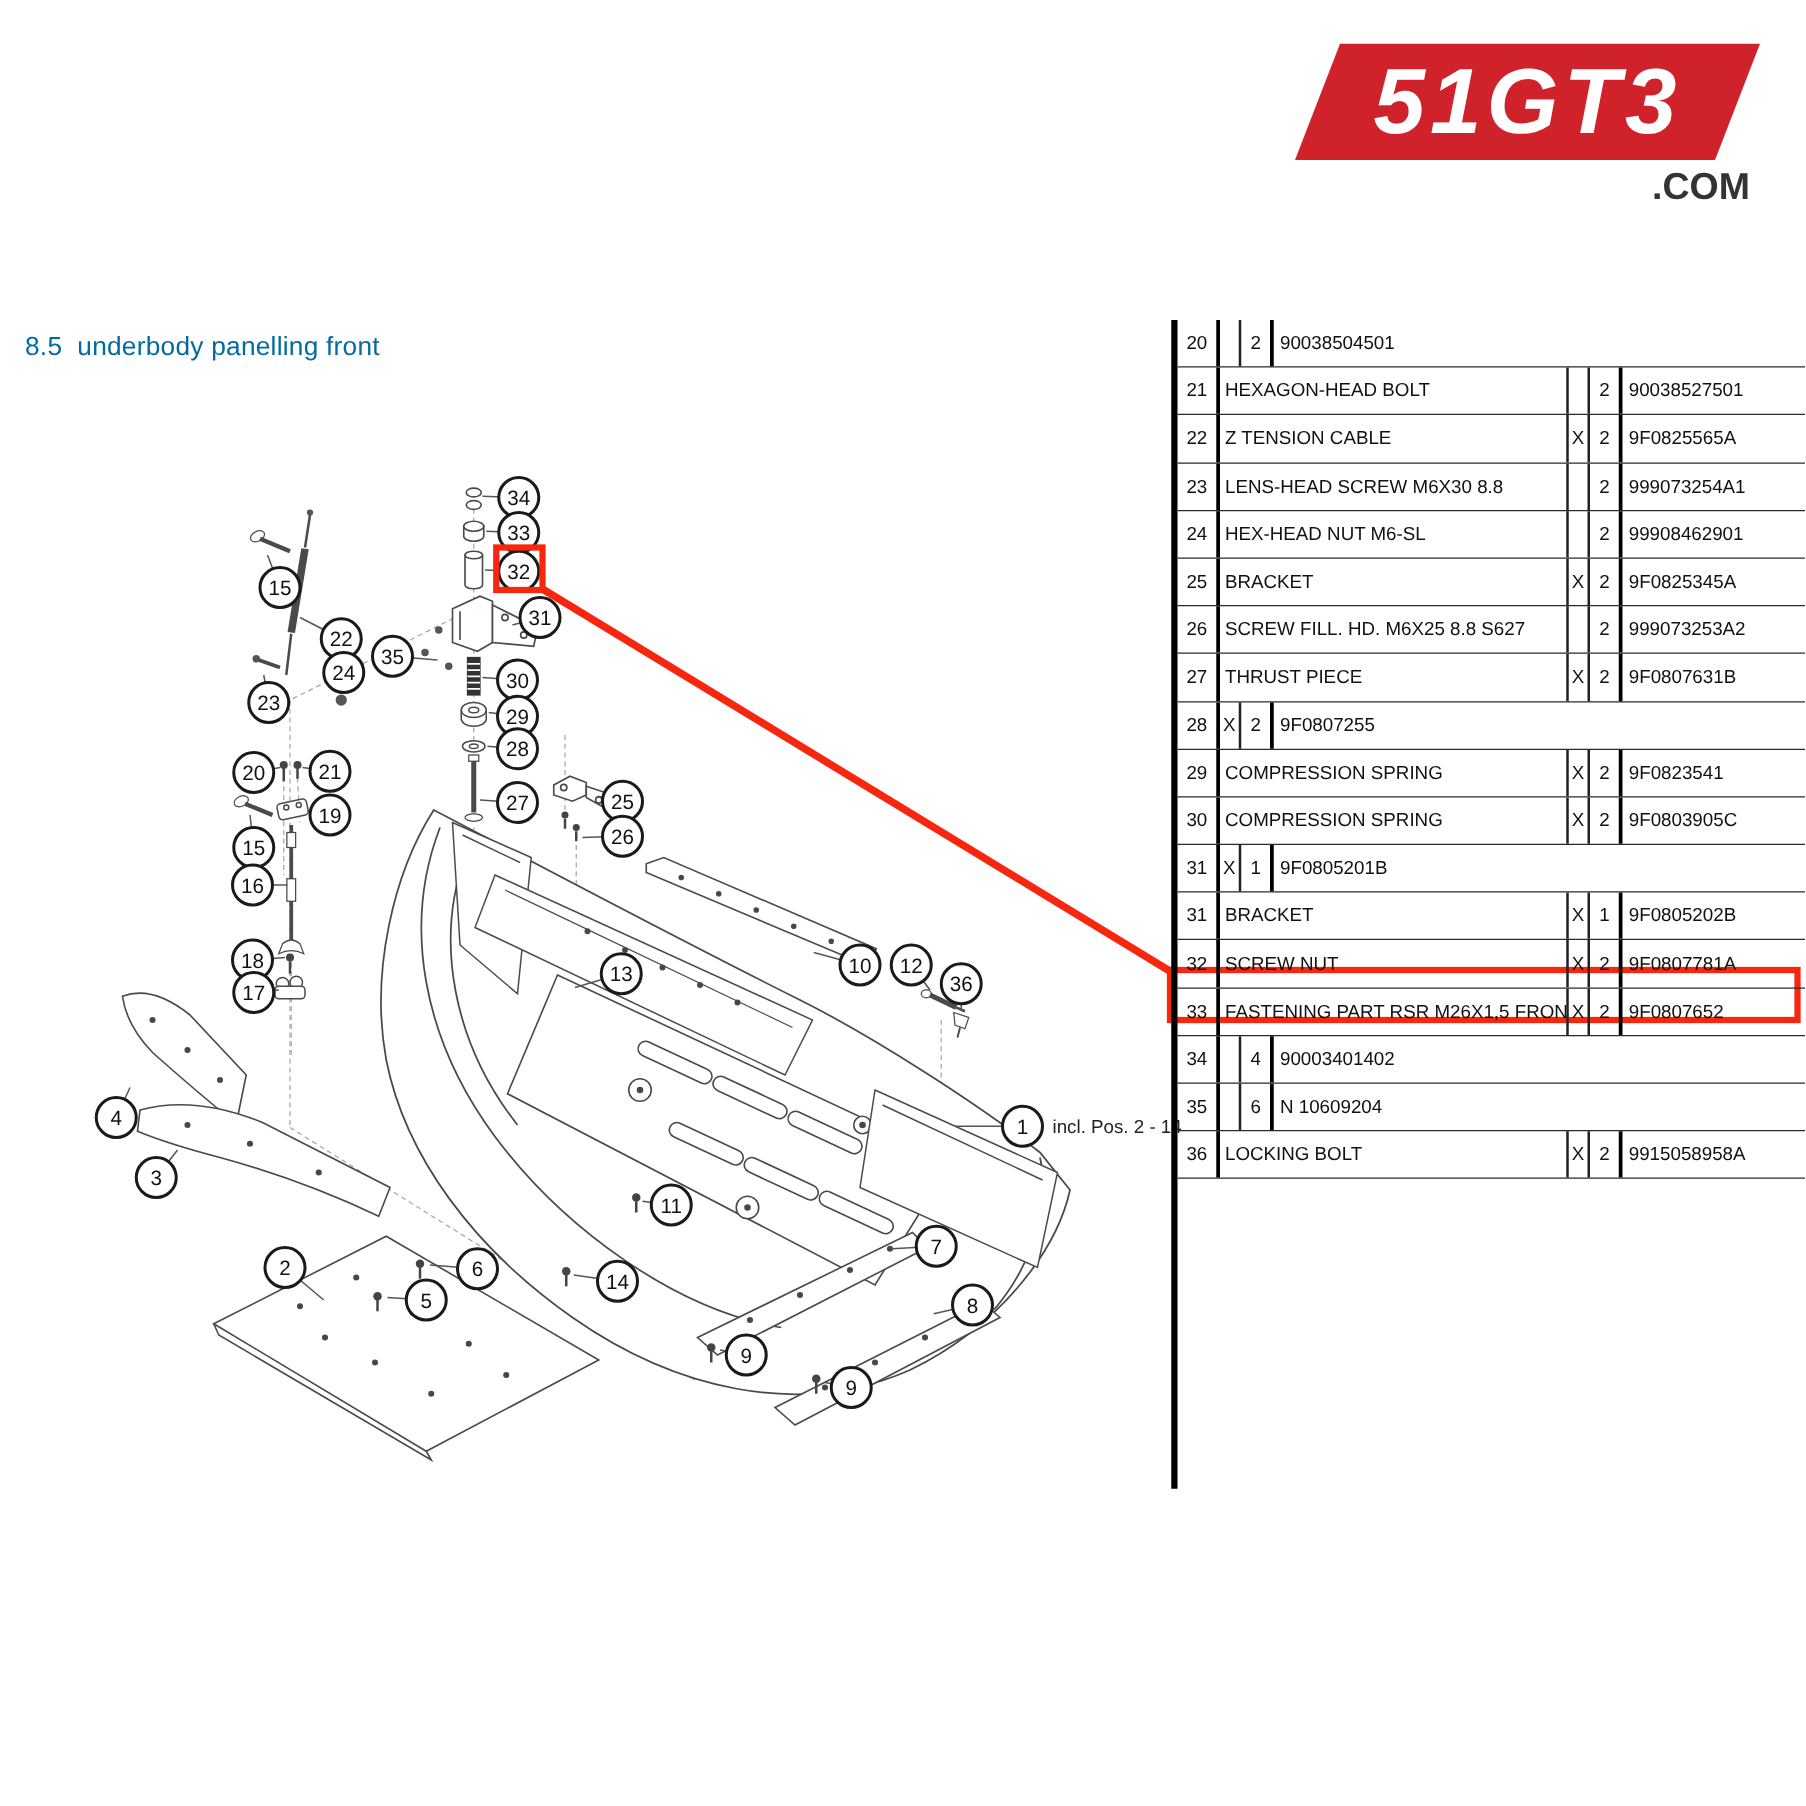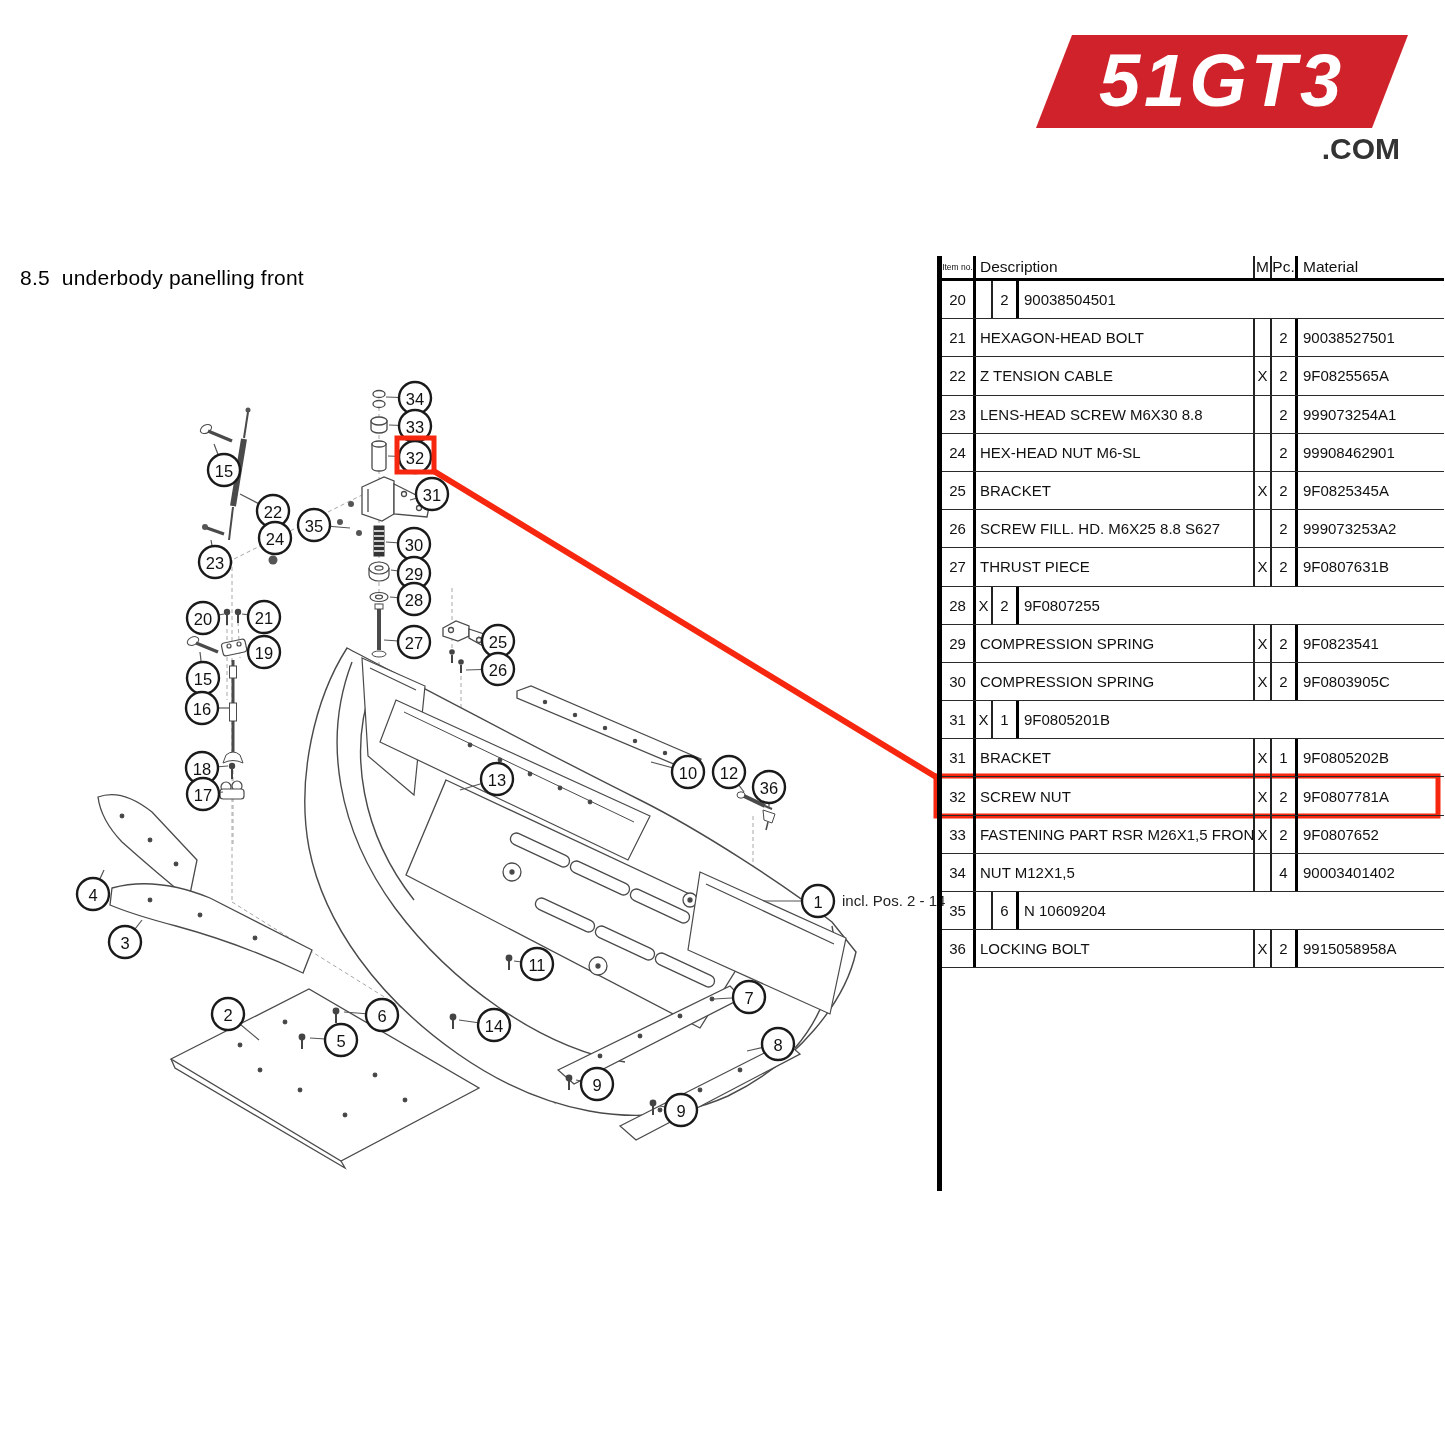--- a/index.html
+++ b/index.html
@@ -1,20 +1,20 @@
 <!DOCTYPE html>
 <html><head>
 <meta charset="utf-8">
 <style>
   html,body{margin:0;padding:0;background:#fff;}
   body{width:1445px;height:1445px;position:relative;overflow:hidden;
        font-family:"Liberation Sans",sans-serif;color:#111;}
 
   
-  .page-title{position:absolute;left:20px;top:266px;font-size:21px;color:#000000;
+  .page-title{position:absolute;left:20px;top:266px;font-size:21px;color:#0369a1;
               white-space:pre;letter-spacing:0.2px;}
 
   
   .logo-wrap{position:absolute;left:1028px;top:28px;width:382px;height:140px;text-align:right;}
 
   
   .diagram{position:absolute;left:0;top:0;width:1445px;height:1445px;}
   .co-num{font:16.5px "Liberation Sans",sans-serif;fill:#111;text-anchor:middle;dominant-baseline:central;}
   .co-note{font:15px "Liberation Sans",sans-serif;fill:#222;}
 
@@ -488,27 +488,20 @@
 
   <g>
     <line x1="432" y1="470" x2="941" y2="780" stroke="#f6270e" stroke-width="6"></line>
     <rect x="397" y="438" width="37" height="34" fill="none" stroke="#f6270e" stroke-width="5"></rect>
     <rect x="936" y="776" width="502" height="40" fill="none" stroke="#f6270e" stroke-width="5"></rect>
   </g>
 </svg>
 
 <div class="tbl-bar"></div>
 <div class="tbl">
-  <div class="thr">
-    <div class="th c-item">Item no.</div>
-    <div class="th c-desc">Description</div>
-    <div class="th c-m">M</div>
-    <div class="th c-pc">Pc.</div>
-    <div class="th c-mat">Material</div>
-  </div>
   <div id="table-rows">
       <div class="tr">
         <div class="td c-item">20</div>
         <div class="td c-m"></div>
         <div class="td c-pc">2</div>
         <div class="td c-mat">90038504501</div>
       </div>
       <div class="tr">
         <div class="td c-item">21</div>
         <div class="td c-desc">HEXAGON-HEAD BOLT</div>
@@ -600,21 +593,20 @@
       </div>
       <div class="tr">
         <div class="td c-item">33</div>
         <div class="td c-desc">FASTENING PART RSR M26X1,5 FRONTR</div>
         <div class="td c-m">X</div>
         <div class="td c-pc">2</div>
         <div class="td c-mat">9F0807652</div>
       </div>
       <div class="tr">
         <div class="td c-item">34</div>
-        <div class="td c-desc">NUT M12X1,5</div>
         <div class="td c-m"></div>
         <div class="td c-pc">4</div>
         <div class="td c-mat">90003401402</div>
       </div>
       <div class="tr">
         <div class="td c-item">35</div>
         <div class="td c-m"></div>
         <div class="td c-pc">6</div>
         <div class="td c-mat">N 10609204</div>
       </div>

